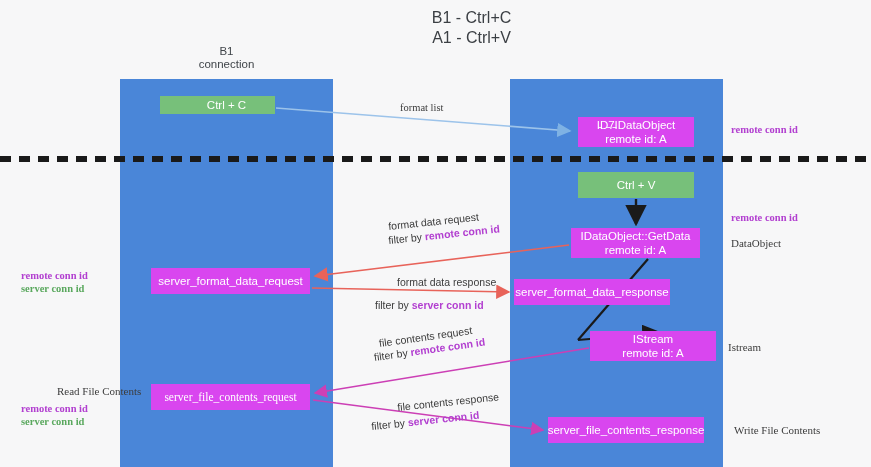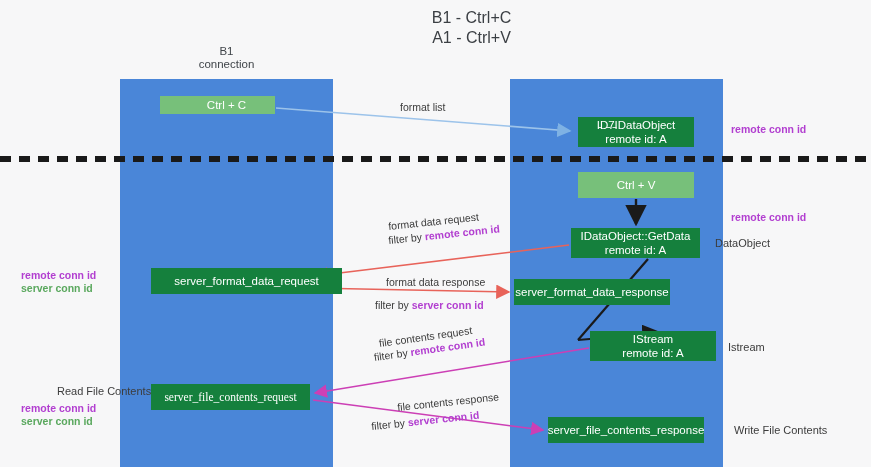--- a/index.html
+++ b/index.html
@@ -36,34 +36,34 @@
   
   .node{
     position:absolute;
     display:flex;align-items:center;justify-content:center;
     text-align:center;color:#ffffff;
     font-size:11.5px;line-height:14px;
     white-space:pre-line;
     box-sizing:border-box;
   }
   .node.green{background:#77c07a;}
-  .node.orange{background:#15803d;}
+  .node.orange{background:#d946ef;}
 
   #n-ctrlc{left:160px;top:96px;width:115px;height:18px;padding-left:18px;}
   #n-idataobject{left:578px;top:117px;width:116px;height:30px;}
   #n-ctrlv{left:578px;top:172px;width:116px;height:26px;}
   #n-getdata{left:571px;top:228px;width:129px;height:30px;}
-  #n-sfdreq{left:151px;top:268px;width:191px;height:26px;}
+  #n-sfdreq{left:151px;top:268px;width:159px;height:26px;}
   #n-sfdresp{left:514px;top:279px;width:156px;height:26px;}
   #n-istream{left:590px;top:331px;width:126px;height:30px;}
   #n-sfcreq{left:151px;top:384px;width:159px;height:26px;font-family:Liberation Serif, serif;}
   #n-sfcresp{left:548px;top:417px;width:156px;height:26px;}
 
   
-  .note{position:absolute;font-size:10.5px;line-height:13px;color:#3c3c3c;white-space:nowrap;}
+  .note{position:absolute;font-size:10.5px;line-height:13px;color:#3c3c3c;white-space:nowrap;font-family:Liberation Serif, serif;}
   .note.purple{color:#b23fd0;font-weight:bold;}
   .note.green-t{color:#5aa85e;font-weight:bold;}
   .note.right-lbl{font-size:11px;color:#3c3c3c;font-weight:normal;}
   .rot{transform-origin:left bottom;}
 
   .lbl-pair{position:absolute;font-size:10.5px;line-height:14px;white-space:nowrap;}
   .lbl-pair b{font-weight:bold;}
 
   
   #divider{
@@ -136,21 +136,21 @@
 
   <div class="note" style="left:400px;top:101px;">format list</div>
 
   <div class="lbl-pair rot" style="left:389px;top:219px;transform:rotate(-6deg);">
     <span>format data request</span>
   </div>
   <div class="lbl-pair rot" style="left:389px;top:233px;transform:rotate(-6deg);">
     <span>filter by </span><b style="color:#b23fd0;">remote conn id</b>
   </div>
 
-  <div class="lbl-pair" style="left:386px;top:275px;">
+  <div class="lbl-pair" style="left:397px;top:275px;">
     <span>format data response</span>
   </div>
   <div class="lbl-pair" style="left:375px;top:298px;">
     <span>filter by </span><b style="color:#b23fd0;">server conn id</b>
   </div>
 
   <div class="lbl-pair rot" style="left:380px;top:336px;transform:rotate(-8deg);">
     <span>file contents request</span>
   </div>
   <div class="lbl-pair rot" style="left:375px;top:350px;transform:rotate(-8deg);">
@@ -159,21 +159,21 @@
 
   <div class="lbl-pair rot" style="left:398px;top:400px;transform:rotate(-6deg);">
     <span>file contents response</span>
   </div>
   <div class="lbl-pair rot" style="left:372px;top:419px;transform:rotate(-6deg);">
     <span>filter by </span><b style="color:#b23fd0;">server conn id</b>
   </div>
 
   <div class="note purple" style="left:731px;top:123px;">remote conn id</div>
   <div class="note purple" style="left:731px;top:211px;">remote conn id</div>
-  <div class="note right-lbl" style="left:715px;top:237px;">DataObject</div>
+  <div class="note right-lbl" style="left:731px;top:237px;">DataObject</div>
   <div class="note right-lbl" style="left:728px;top:341px;">Istream</div>
   <div class="note right-lbl" style="left:734px;top:424px;text-align:center;">Write File Contents</div>
 
   <div class="note purple" style="left:21px;top:269px;">remote conn id</div>
   <div class="note green-t" style="left:21px;top:282px;">server conn id</div>
   <div class="note right-lbl" style="left:25px;top:385px;padding-left:32px;">Read File Contents</div>
   <div class="note purple" style="left:21px;top:402px;">remote conn id</div>
   <div class="note green-t" style="left:21px;top:415px;">server conn id</div>
 
 </div>

